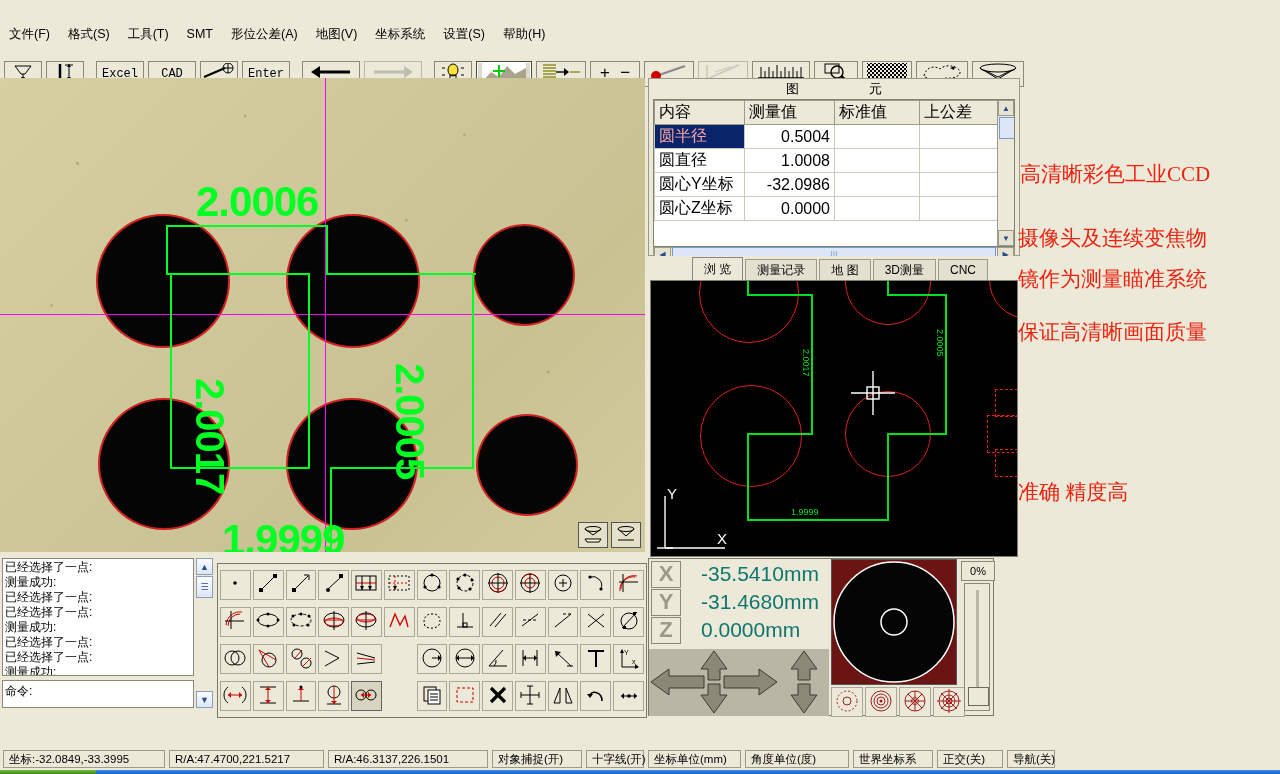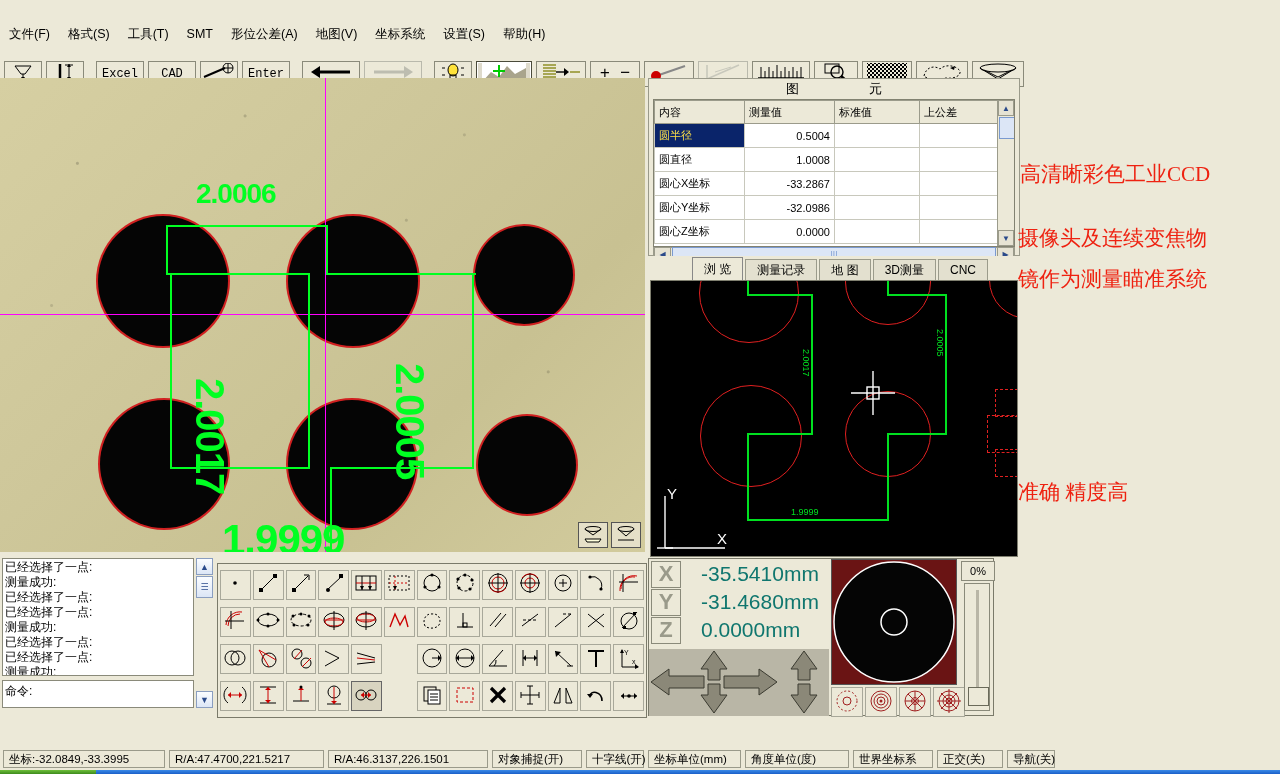--- a/index.html
+++ b/index.html
@@ -96,29 +96,29 @@
 
   
   .tablepanel{
     position:absolute;left:648px;top:78px;width:372px;height:178px;
     background:#ece9d8;border:1px solid #9a9a8a;box-sizing:border-box;
   }
   .tp-title{height:20px;display:flex;align-items:center;justify-content:center;
             gap:70px;font-size:13px;color:#000;}
   .grid{margin:0 4px;border:1px solid #828271;background:#fff;
         height:148px;box-sizing:border-box;position:relative;overflow:hidden;}
-  table.meas{border-collapse:collapse;width:100%;table-layout:fixed;font-size:11px;}
+  table.meas{border-collapse:collapse;width:100%;table-layout:fixed;font-size:16px;}
   table.meas th{
     background:#ece9d8;border:1px solid #9b9b8b;font-weight:normal;
     text-align:left;padding:1px 4px;height:20px;color:#000;
   }
   table.meas td{border:1px solid #c8c8bc;padding:1px 4px;height:21px;color:#000;}
   td.label{text-align:left;}
   td.val{text-align:right;}
-  tr.sel td.label{background:#0a246a;color:#fde047;font-family:Liberation Mono, monospace;}
+  tr.sel td.label{background:#0a246a;color:#fca5a5;font-family:Liberation Mono, monospace;}
   .vscroll{position:absolute;right:0;top:0;width:16px;bottom:0;background:#ece9d8;
            border-left:1px solid #9b9b8b;}
   .sc-arrow{width:16px;height:16px;background:#e6e3d3;border:1px solid #9b9b8b;
             box-sizing:border-box;display:flex;align-items:center;justify-content:center;
             font-size:8px;color:#2a4a8a;}
   .sc-thumb{width:14px;height:20px;margin:1px;background:#dce6f6;border:1px solid #7a9ad0;}
   .hscroll{height:15px;margin:0 4px;background:#ece9d8;border:1px solid #9b9b8b;
            display:flex;align-items:center;box-sizing:border-box;}
   .hthumb{flex:1;height:13px;background:#dce6f6;border:1px solid #7a9ad0;margin:0 1px;
           display:flex;align-items:center;justify-content:center;color:#7a9ad0;font-size:9px;}
@@ -404,21 +404,21 @@
     <div class="gline" style="left:166px;top:195px;width:144px;height:2px;"></div>
     <div class="gline" style="left:326px;top:195px;width:150px;height:2px;"></div>
     <div class="gline" style="left:170px;top:195px;width:2px;height:196px;"></div>
     <div class="gline" style="left:308px;top:195px;width:2px;height:196px;"></div>
     <div class="gline" style="left:472px;top:195px;width:2px;height:196px;"></div>
     <div class="gline" style="left:170px;top:389px;width:140px;height:2px;"></div>
     <div class="gline" style="left:330px;top:389px;width:144px;height:2px;"></div>
     <div class="gline" style="left:170px;top:485px;width:2px;height:0px;"></div>
     <div class="gline" style="left:330px;top:389px;width:2px;height:96px;"></div>
 
-    <div class="dimtext" style="left:196px;top:100px;font-size:28px;">2.0006</div>
+    <div class="dimtext" style="left:196px;top:100px;font-size:42px;">2.0006</div>
     <div class="dimtext" style="left:232px;top:300px;font-size:40px;transform:rotate(90deg);transform-origin:0 0;">2.0017</div>
     <div class="dimtext" style="left:432px;top:285px;font-size:40px;transform:rotate(90deg);transform-origin:0 0;">2.0005</div>
     <div class="dimtext" style="left:222px;top:438px;font-size:42px;">1.9999</div>
 
     <div class="ovbtns">
       <div class="ovbtn">
         <span>
         <svg width="22" height="18" viewBox="0 0 22 18">
               <ellipse cx="11" cy="4" rx="8" ry="2.5" fill="none" stroke="#000"></ellipse>
               <path d="M3 4 L11 10 L19 4" fill="none" stroke="#000"></path>
@@ -468,27 +468,20 @@
             <td></td>
           </tr>
           <tr>
             <td class="label">圆直径</td>
             <td class="val">1.0008</td>
             <td></td>
               <td></td>
               <td></td>
           </tr>
           <tr>
-            <td class="label">圆心X坐标</td>
-            <td class="val">-33.2867</td>
-            <td></td>
-              <td></td>
-              <td></td>
-          </tr>
-          <tr>
             <td class="label">圆心Y坐标</td>
             <td class="val">-32.0986</td>
             <td></td>
               <td></td>
               <td></td>
           </tr>
           <tr>
             <td class="label">圆心Z坐标</td>
             <td class="val">0.0000</td>
             <td></td>
@@ -555,20 +548,21 @@
       <line x1="10" y1="66" x2="10" y2="14" stroke="#fff" stroke-width="1.4"></line>
       <line x1="2" y1="66" x2="18" y2="66" stroke="#fff" stroke-width="1.4"></line>
       <text x="62" y="62" fill="#fff" font-size="15" font-family="Liberation Sans, sans-serif">X</text>
       <text x="12" y="17" fill="#fff" font-size="15" font-family="Liberation Sans, sans-serif">Y</text>
     </svg>
   </div>
 
   <div class="annot" style="left:1020px;top:160px;">高清晰彩色工业CCD</div>
   <div class="annot" style="left:1018px;top:224px;">摄像头及连续变焦物</div>
   <div class="annot" style="left:1018px;top:265px;">镜作为测量瞄准系统</div>
+  <div class="annot" style="left:1018px;top:318px;">保证高清晰画面质量</div>
   <div class="annot" style="left:1018px;top:478px;">准确 精度高</div>
 
   <div class="logpanel">
     <div class="logbox">
       <div>已经选择了一点:</div>
       <div>测量成功:</div>
       <div>已经选择了一点:</div>
       <div>已经选择了一点:</div>
       <div>测量成功:</div>
       <div>已经选择了一点:</div>

